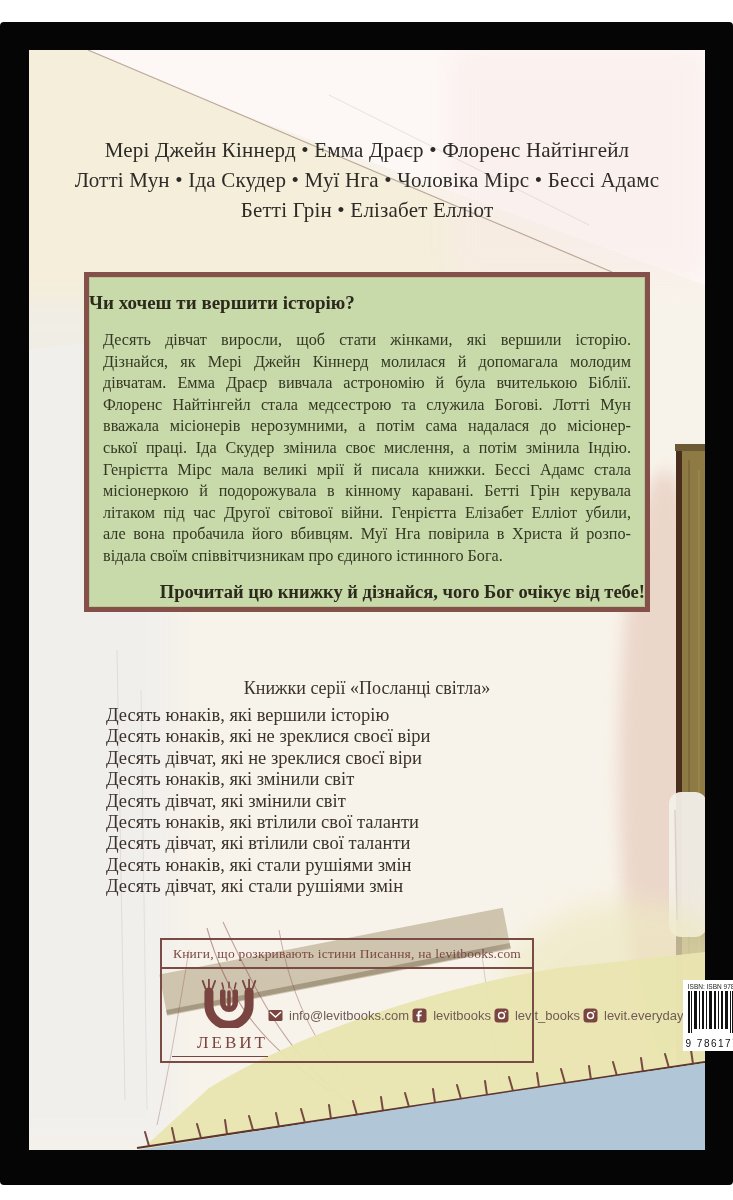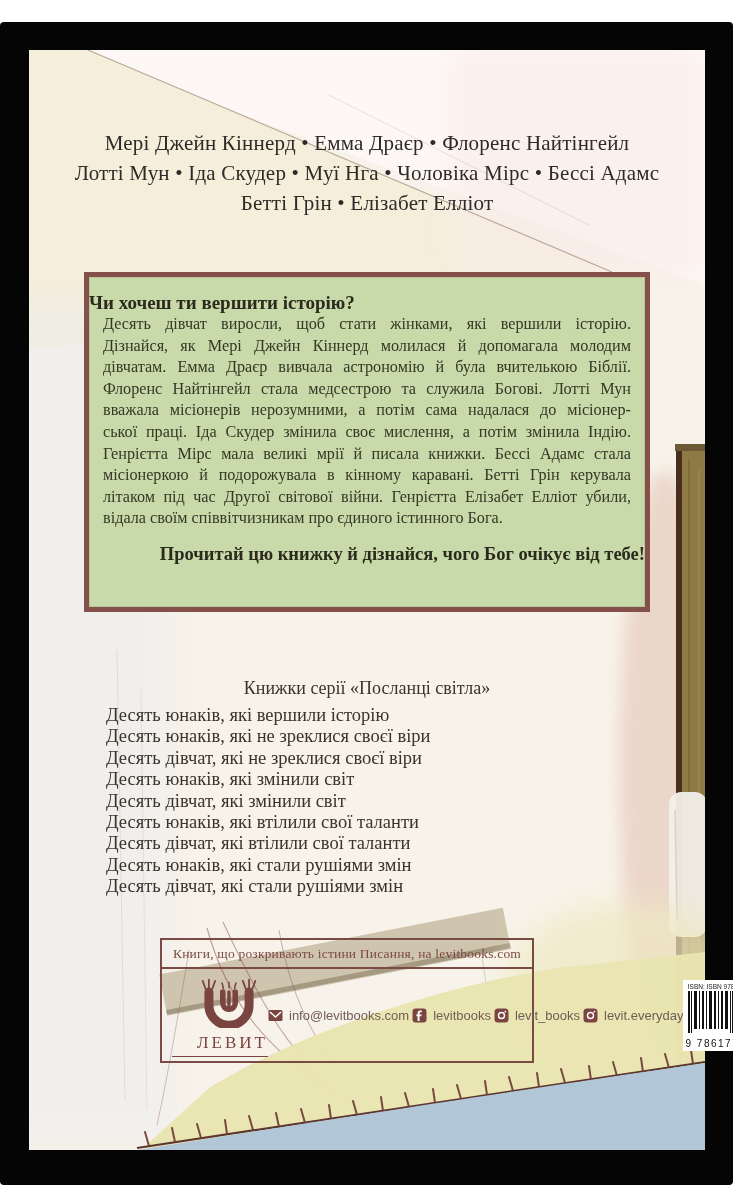--- a/index.html
+++ b/index.html
@@ -3,29 +3,29 @@
 <meta charset="utf-8">
 <style>
   html,body{margin:0;padding:0;background:#fff;}
   .stage{position:relative;width:733px;height:1200px;margin:0 auto;background:#fff;overflow:hidden;
          font-family:"Liberation Serif","DejaVu Serif",serif;}
   .frame{position:absolute;left:0;top:22px;width:733px;height:1163px;background:#050505;border-radius:4px;}
   .art{position:absolute;left:29px;top:50px;width:676px;height:1100px;}
   .layer{position:absolute;}
 
   
-  .authors{left:29px;top:128px;width:676px;text-align:center;color:#2d2b27;
+  .authors{left:29px;top:135px;width:676px;text-align:center;color:#2d2b27;
            font-size:21px;line-height:30px;letter-spacing:.2px;}
 
   
   .greenbox{left:84px;top:272px;width:566px;height:340px;box-sizing:border-box;
             background:#c8d9aa;border:5px solid #85504a;box-shadow:inset 0 0 0 1px #b7c797;
             overflow:hidden;}
   .gb-title{margin-top:15px;font-weight:bold;font-size:19px;color:#2c2a1c;}
-  .gb-body{margin:0 14px 0 14px;color:#343824;font-size:16.2px;line-height:21.6px;}
+  .gb-body{margin:16px 14px 0 14px;color:#343824;font-size:16.2px;line-height:21.6px;}
   .jline{text-align:justify;text-align-last:justify;white-space:nowrap;}
   .jline.last{text-align-last:left;}
   .gb-cta{margin-top:14px;text-align:right;font-weight:bold;font-size:18.5px;color:#2c2a1c;}
 
   
   .series-head{left:29px;top:678px;width:676px;text-align:center;font-size:18px;color:#3b332c;}
   .series-list{left:106px;top:705px;font-size:18.5px;line-height:21.4px;color:#3b332c;}
 
   
   .footerbox{left:160px;top:938px;width:374px;height:125px;box-sizing:border-box;
@@ -125,20 +125,21 @@
     <div class="gb-body">
       <div class="jline">Десять дівчат виросли, щоб стати жінками, які вершили історію.</div>
       <div class="jline">Дізнайся, як Мері Джейн Кіннерд молилася й допомагала молодим</div>
       <div class="jline">дівчатам. Емма Драєр вивчала астрономію й була вчителькою Біблії.</div>
       <div class="jline">Флоренс Найтінгейл стала медсестрою та служила Богові. Лотті Мун</div>
       <div class="jline">вважала місіонерів нерозумними, а потім сама надалася до місіонер-</div>
       <div class="jline">ської праці. Іда Скудер змінила своє мислення, а потім змінила Індію.</div>
       <div class="jline">Генрієтта Мірс мала великі мрії й писала книжки. Бессі Адамс стала</div>
       <div class="jline">місіонеркою й подорожувала в кінному каравані. Бетті Грін керувала</div>
       <div class="jline">літаком під час Другої світової війни. Генрієтта Елізабет Елліот убили,</div>
+      <div class="jline">але вона пробачила його вбивцям. Муї Нга повірила в Христа й розпо-</div>
       <div class="jline last">відала своїм співвітчизникам про єдиного істинного Бога.</div>
     </div>
     <div class="gb-cta">Прочитай цю книжку й дізнайся, чого Бог очікує від тебе!</div>
   </div>
 
   <div class="layer series-head">Книжки серії «Посланці світла»</div>
   <div class="layer series-list">
     <div>Десять юнаків, які вершили історію</div>
     <div>Десять юнаків, які не зреклися своєї віри</div>
     <div>Десять дівчат, які не зреклися своєї віри</div>

